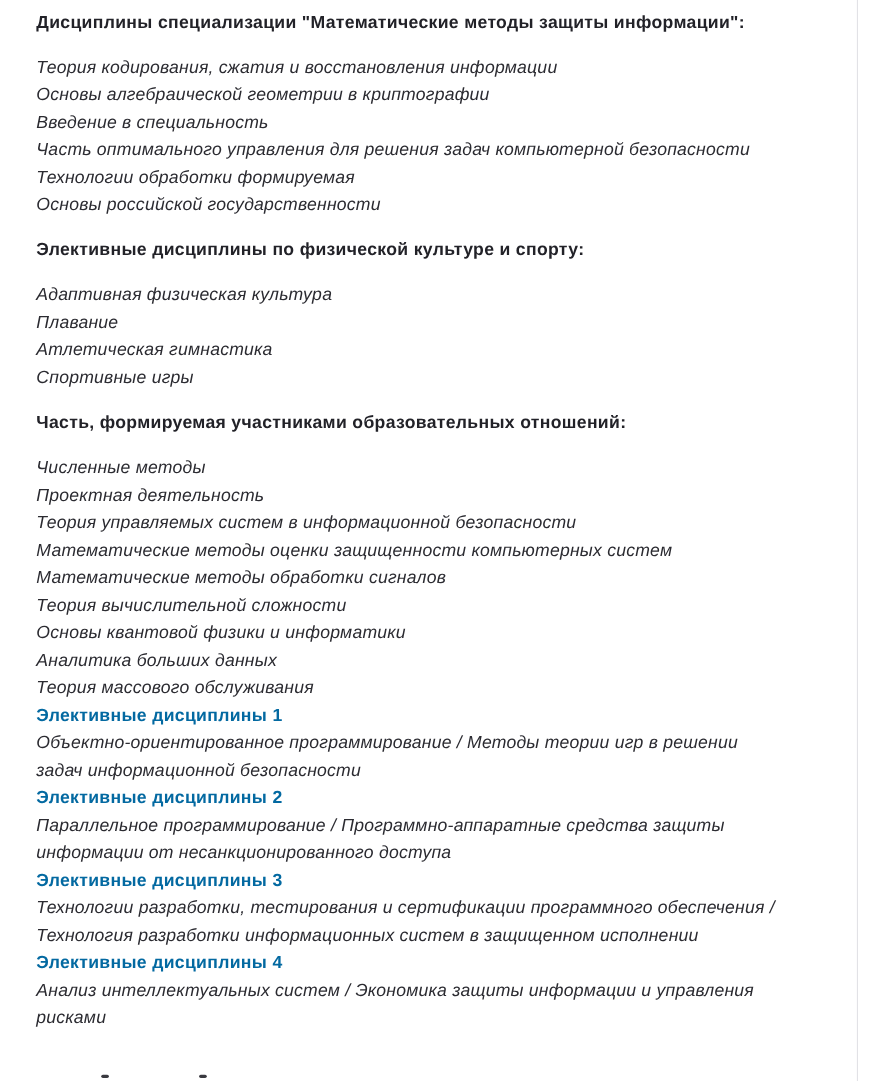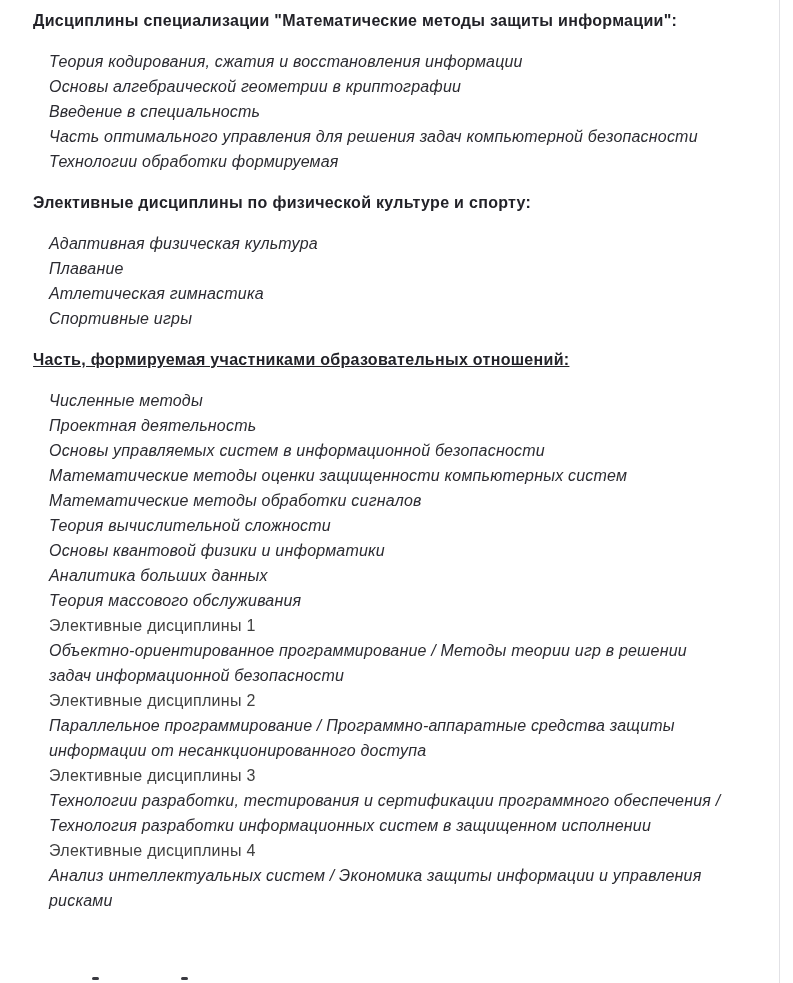--- a/index.html
+++ b/index.html
@@ -24,36 +24,35 @@
   .heading {
     margin: 0 0 16px 0;
     font-size: 16px;
     font-weight: bold;
     line-height: 25px;
     letter-spacing: 0.3px;
     color: #222228;
     font-style: normal;
   }
   .heading.underlined {
-    text-decoration: underline;
   }
   .list {
-    margin: 0 0 16px 16px;
+    margin: 0 0 16px 0;
     font-size: 16px;
     font-style: italic;
     line-height: 25px;
     letter-spacing: 0.2px;
   }
   .item {
     white-space: pre-line;
   }
   .item-bold {
     font-style: normal;
-    font-weight: normal;
-    color: #404040;
+    font-weight: bold;
+    color: #0369a1;
     letter-spacing: 0.3px;
   }
   .v-border {
     position: absolute;
     left: 779px;
     top: 0;
     width: 1px;
     height: 983px;
     background: #e2e2e6;
   }
@@ -72,35 +71,36 @@
 
 <div class="content">
 
   <p class="heading">Дисциплины специализации "Математические методы защиты информации":</p>
   <div class="list">
     <div class="item">Теория кодирования, сжатия и восстановления информации</div>
     <div class="item">Основы алгебраической геометрии в криптографии</div>
     <div class="item">Введение в специальность</div>
     <div class="item">Часть оптимального управления для решения задач компьютерной безопасности</div>
     <div class="item">Технологии обработки формируемая</div>
+    <div class="item">Основы российской государственности</div>
   </div>
 
   <p class="heading">Элективные дисциплины по физической культуре и спорту:</p>
   <div class="list">
     <div class="item">Адаптивная физическая культура</div>
     <div class="item">Плавание</div>
     <div class="item">Атлетическая гимнастика</div>
     <div class="item">Спортивные игры</div>
   </div>
 
   <p class="heading underlined">Часть, формируемая участниками образовательных отношений:</p>
   <div class="list">
     <div class="item">Численные методы</div>
     <div class="item">Проектная деятельность</div>
-    <div class="item">Основы управляемых систем в информационной безопасности</div>
+    <div class="item">Теория управляемых систем в информационной безопасности</div>
     <div class="item">Математические методы оценки защищенности компьютерных систем</div>
     <div class="item">Математические методы обработки сигналов</div>
     <div class="item">Теория вычислительной сложности</div>
     <div class="item">Основы квантовой физики и информатики</div>
     <div class="item">Аналитика больших данных</div>
     <div class="item">Теория массового обслуживания</div>
     <div class="item item-bold">Элективные дисциплины 1</div>
     <div class="item">Объектно-ориентированное программирование / Методы теории игр в решении
 задач информационной безопасности</div>
     <div class="item item-bold">Элективные дисциплины 2</div>

